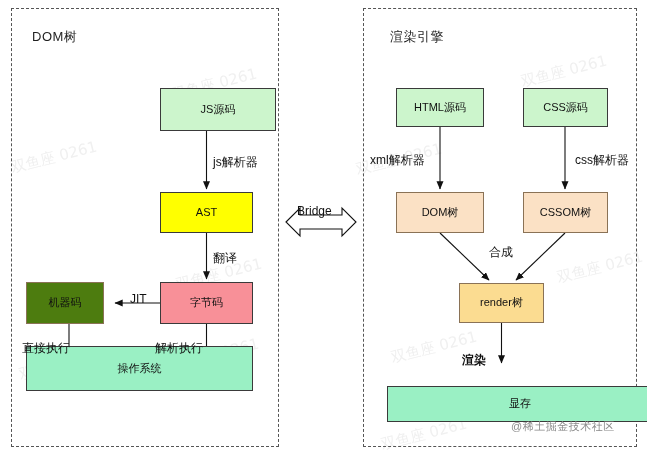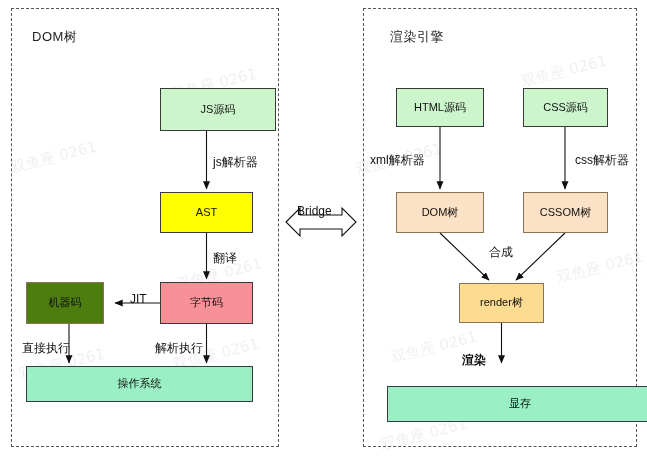--- a/index.html
+++ b/index.html
@@ -124,21 +124,21 @@
     <line x1="501.5" y1="323" x2="501.5" y2="363" stroke="#111111" stroke-width="1.1" marker-end="url(#ah)"></line>
 
     <path d="M286,222 L300,208 L300,215 L342,215 L342,208 L356,222 L342,236 L342,229 L300,229 L300,236 Z" fill="#ffffff" stroke="#111111" stroke-width="1.1" stroke-linejoin="miter"></path>
   </svg>
 
   <div id="nodes">
       <div class="node" style="left: 160px; top: 88px; width: 116px; height: 43px; background: rgb(204, 245, 204); border-color: rgb(58, 58, 58);">JS源码</div>
       <div class="node" style="left: 160px; top: 192px; width: 93px; height: 41px; background: rgb(255, 255, 0); border-color: rgb(58, 58, 58);">AST</div>
       <div class="node" style="left: 160px; top: 282px; width: 93px; height: 42px; background: rgb(248, 144, 152); border-color: rgb(58, 58, 58);">字节码</div>
       <div class="node" style="left: 26px; top: 282px; width: 78px; height: 42px; background: #4d7c0f; border-color: rgb(138, 114, 86);">机器码</div>
-      <div class="node" style="left: 26px; top: 366px; width: 227px; height: 36px; background: rgb(154, 240, 196); border-color: rgb(58, 58, 58);">操作系统</div>
+      <div class="node" style="left: 26px; top: 346px; width: 227px; height: 45px; background: rgb(154, 240, 196); border-color: rgb(58, 58, 58);">操作系统</div>
       <div class="node" style="left: 396px; top: 88px; width: 88px; height: 39px; background: rgb(204, 245, 204); border-color: rgb(58, 58, 58);">HTML源码</div>
       <div class="node" style="left: 523px; top: 88px; width: 85px; height: 39px; background: rgb(204, 245, 204); border-color: rgb(58, 58, 58);">CSS源码</div>
       <div class="node" style="left: 396px; top: 192px; width: 88px; height: 41px; background: rgb(251, 225, 197); border-color: rgb(138, 114, 86);">DOM树</div>
       <div class="node" style="left: 523px; top: 192px; width: 85px; height: 41px; background: rgb(251, 225, 197); border-color: rgb(138, 114, 86);">CSSOM树</div>
       <div class="node" style="left: 459px; top: 283px; width: 85px; height: 40px; background: rgb(251, 220, 145); border-color: rgb(138, 114, 86);">render树</div>
       <div class="node" style="left: 387px; top: 366px; width: 266px; height: 36px; background: rgb(154, 240, 196); border-color: rgb(58, 58, 58); margin-top: 20px;">显存</div>
     </div>
 
   <div id="edge-labels">
       <div class="edge-label" style="left: 213px; top: 154px;">js解析器</div>
@@ -147,14 +147,15 @@
       <div class="edge-label" style="left: 22px; top: 340px;">直接执行</div>
       <div class="edge-label" style="left: 155px; top: 340px;">解析执行</div>
       <div class="edge-label" style="left: 370px; top: 152px;">xml解析器</div>
       <div class="edge-label" style="left: 575px; top: 152px;">css解析器</div>
       <div class="edge-label" style="left: 489px; top: 244px;">合成</div>
       <div class="edge-label" style="left: 462px; top: 352px; font-weight: bold;">渲染</div>
     </div>
 
   <div class="bridge-label" id="bridge-label" style="left: 297px; top: 204px;">Bridge</div>
 
+  <div class="watermark-brand" id="brand-wm" style="left: 511px; top: 419px;">@稀土掘金技术社区</div>
 
 </div>
 
 </body></html>

